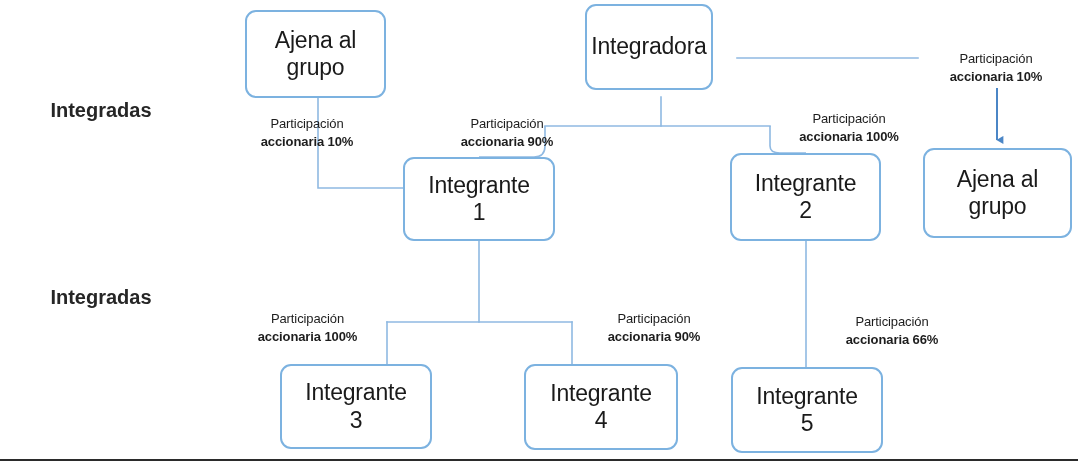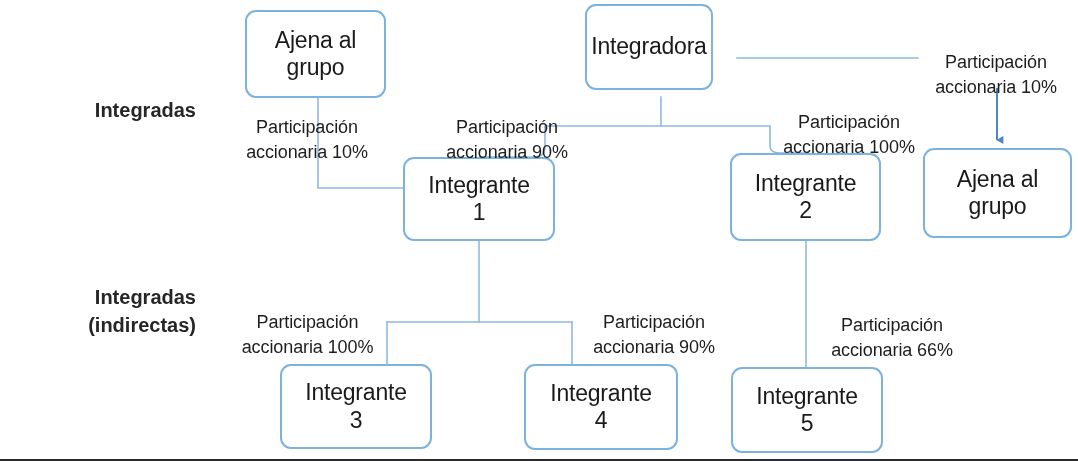--- a/index.html
+++ b/index.html
@@ -44,37 +44,37 @@
     justify-content: center;
     letter-spacing: -0.2px;
     z-index: 3;
   }
   .node .l1, .node .l2 {
     display: block;
     white-space: nowrap;
   }
   .edge-label {
     position: absolute;
-    font-size: 18px;
+    font-size: 13px;
     line-height: 1.38;
     color: #1d1d1d;
     text-align: center;
     white-space: nowrap;
     z-index: 4;
     letter-spacing: -0.1px;
   }
   .edge-label .l1 { display: block; }
-  .edge-label .l2 { display: block; }
+  .edge-label .l2 { display: block; font-weight: bold; }
   .row-label {
     position: absolute;
     font-size: 20px;
     font-weight: bold;
     line-height: 1.42;
     color: #262626;
-    text-align: right;
+    text-align: center;
     white-space: nowrap;
     z-index: 4;
   }
   .row-label .l1 { display: block; }
   .row-label .l2 { display: block; }
   .bottom-rule {
     position: absolute;
     left: 0;
     top: 459px;
     width: 1078px;
@@ -118,21 +118,20 @@
 
     <path d="M997,88 L997,140" stroke="#4b86c6" stroke-width="2" fill="none" marker-end="url(#arrowdown)"></path>
   </svg>
 
   <div class="row-label" style="left:6px; top:96px; width:190px;">
     <span class="l1">Integradas</span>
   </div>
 
   <div class="row-label" style="left:6px; top:283px; width:190px;">
     <span class="l1">Integradas</span>
-    <span class="l2">(indirectas)</span>
   </div>
 
   <div class="node" style="left:245px; top:10px; width:141px; height:88px;">
     <span class="l1">Ajena al</span>
     <span class="l2">grupo</span>
   </div>
 
   <div class="node" style="left:585px; top:4px; width:128px; height:86px;">
     <span class="l1">Integradora</span>
   </div>

